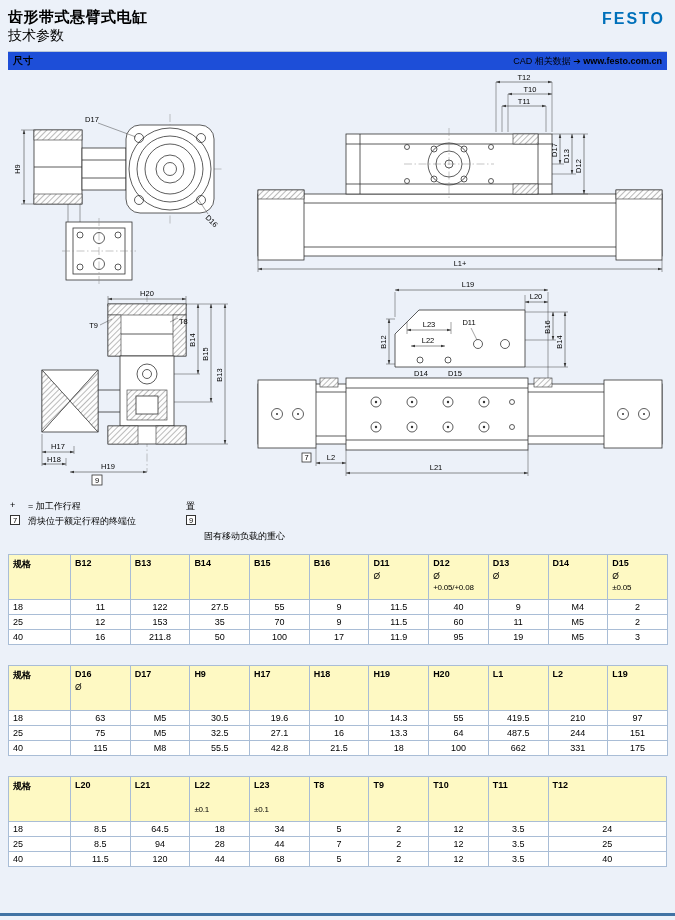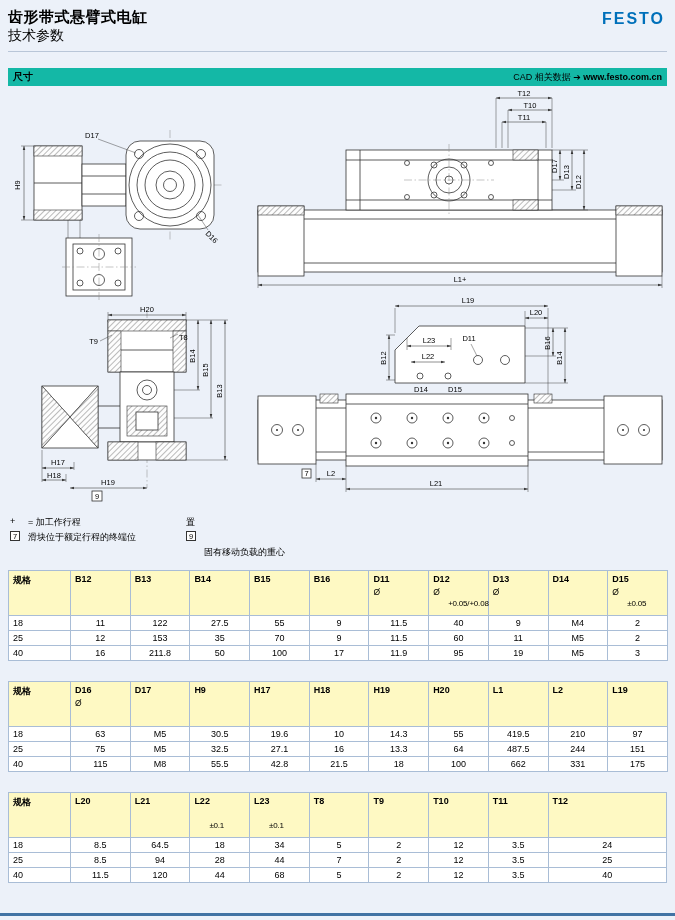--- a/index.html
+++ b/index.html
@@ -11,21 +11,21 @@
     overflow: hidden;
   }
   .page { position: relative; width: 675px; height: 920px; padding: 8px 8px 0; }
 
   header { display: flex; justify-content: space-between; align-items: flex-start;
            padding-bottom: 6px; border-bottom: 1px solid #b9c6d8; gap: 48px; }
   .title h1 { font-size: 15px; font-weight: 700; letter-spacing: .5px; }
   .title .subtitle { font-size: 14px; }
   .logo { color: #0070ba; font-size: 16px; font-weight: 800; letter-spacing: 2px; padding: 2px 2px 0 0; }
 
-  .section-bar { margin-top: 16px; background: #14b8a6; display: flex; justify-content: space-between;
+  .section-bar { margin-top: 0; background: #1d4ed8; display: flex; justify-content: space-between;
                  align-items: center; padding: 2px 5px; }
   .section-bar .st { font-weight: 700; font-size: 10px; }
   .cad { font-size: 9px; }
   .cad b { font-weight: 700; }
   .variant { font-size: 9px; padding: 4px 1px 3px; border-bottom: 1px solid #b9c6d8; }
 
   .drawing { margin-top: 2px; }
   .dt  { font: 7.5px "Liberation Sans", sans-serif; fill: #000; }
   .ln  { fill: none; stroke: #333; stroke-width: .8; }
   .fw  { fill: #fff;  stroke: #333; stroke-width: .8; }
@@ -38,21 +38,21 @@
   .legend .it { position: absolute; white-space: nowrap; }
   .nbox { display: inline-block; width: 10px; height: 10px; border: 1px solid #333;
           font-size: 7.5px; line-height: 9px; text-align: center; background: #fff; }
 
   table.spec { width: 659px; border-collapse: collapse; table-layout: fixed; margin-top: 20px; font-size: 9px; }
   table.spec.first { margin-top: 24px; }
   table.spec th, table.spec td { border: 1px solid #a9bdd6; }
   table.spec thead th { background: #fef9c3; height: 45px; position: relative; text-align: left; font-weight: 400; }
   .hname { position: absolute; top: 3px;  left: 4px; font-weight: 700; }
   .hsub  { position: absolute; top: 16px; left: 4px; font-size: 8.5px; }
-  .htol  { position: absolute; top: 28px; left: 19px; font-size: 8px; letter-spacing: -.2px; }
+  .htol  { position: absolute; top: 28px; left: 4px; font-size: 8px; letter-spacing: -.2px; }
   table.spec td { background: #fff; height: 15px; padding: 1px 4px; text-align: center; }
   table.spec td.size { text-align: left; }
 
   .bottom-bar { position: absolute; left: 0; right: 0; bottom: 4px; height: 3px; background: #4173a4; }
 </style>
 </head>
 <body>
 
 <div class="page">
 

